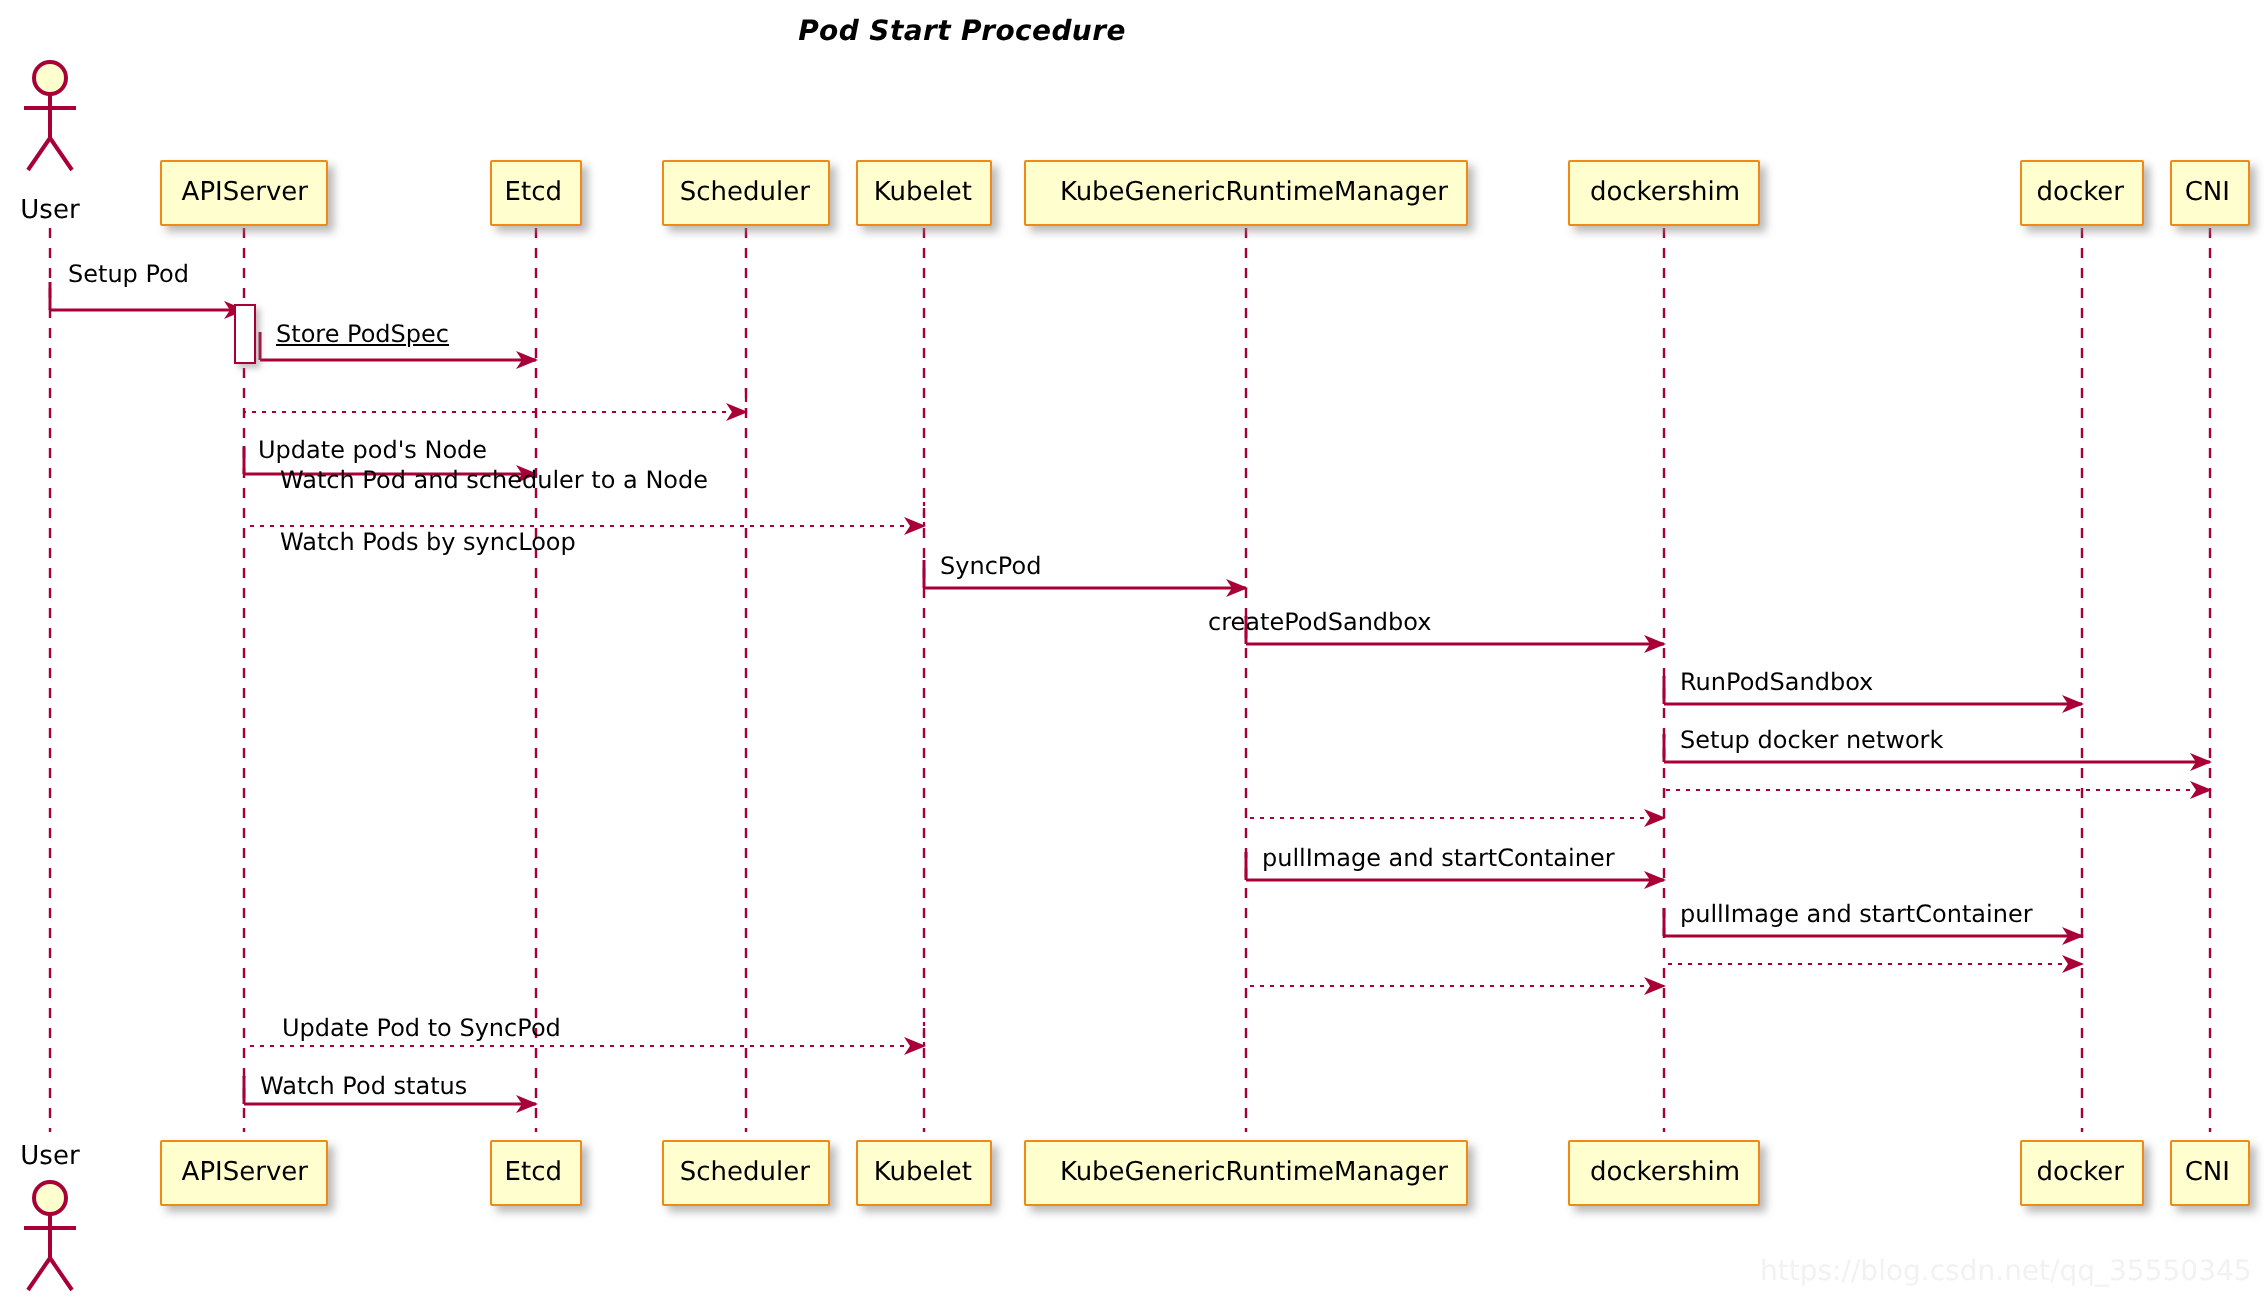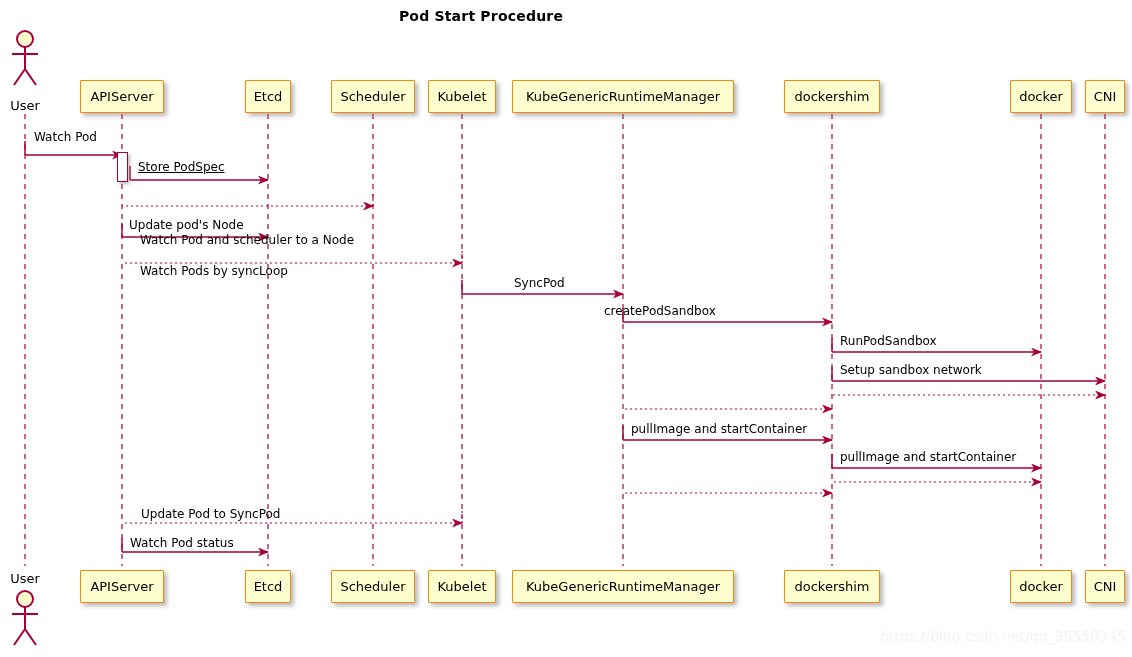--- a/index.html
+++ b/index.html
@@ -30,36 +30,37 @@
     position: absolute;
     left: 0;
     top: 8px;
     width: 962px;
     text-align: center;
     font-family: "DejaVu Sans", sans-serif;
     font-size: 14px;
     font-weight: bold;
     color: #000000;
     letter-spacing: 0.2px;
+    font-style: italic;
   }
   
   .pbox {
     position: absolute;
     box-sizing: border-box;
     background: #FEFECE;
     border: 1.5px solid #F08A15;
     border-radius: 1px;
     box-shadow: 3px 3px 4px rgba(130,130,130,0.55);
     font-family: "DejaVu Sans", sans-serif;
     font-size: 13px;
     color: #000000;
     line-height: 1;
     display: flex;
     align-items: center;
-    justify-content: center;
+    justify-content: flex-end;
     white-space: nowrap;
     padding: 0 9px;
   }
   
   .actor-label {
     position: absolute;
     font-family: "DejaVu Sans", sans-serif;
     font-size: 13px;
     color: #000000;
     white-space: nowrap;
@@ -226,29 +227,29 @@
         <span>docker</span>
       </div>
       <div class="pbox" style="left: 1085px; top: 570px; width: 40px; height: 33px;">
         <span>CNI</span>
       </div>
     </div>
   <div id="activations-host">
       <div class="activation" style="left: 117px; top: 152px; width: 11px; height: 30px;"></div>
     </div>
   <div id="labels-host">
-      <div class="msg" style="left: 34px; top: 131px;">Watch Pod</div>
+      <div class="msg" style="left: 34px; top: 131px;">Setup Pod</div>
       <div class="msg" style="left: 138px; top: 161px; text-decoration: underline;">Store PodSpec</div>
       <div class="msg" style="left: 140px; top: 189px; margin-top: 45px;">Watch Pod and scheduler to a Node</div>
       <div class="msg" style="left: 129px; top: 219px;">Update pod's Node</div>
       <div class="msg" style="left: 140px; top: 247px; margin-top: 18px;">Watch Pods by syncLoop</div>
-      <div class="msg" style="left: 470px; top: 277px; margin-left: 44px;">SyncPod</div>
+      <div class="msg" style="left: 470px; top: 277px;">SyncPod</div>
       <div class="msg" style="left: 604px; top: 305px;">createPodSandbox</div>
       <div class="msg" style="left: 840px; top: 335px;">RunPodSandbox</div>
-      <div class="msg" style="left: 840px; top: 364px;">Setup sandbox network</div>
+      <div class="msg" style="left: 840px; top: 364px;">Setup docker network</div>
       <div class="msg" style="left: 631px; top: 423px;">pullImage and startContainer</div>
       <div class="msg" style="left: 840px; top: 451px;">pullImage and startContainer</div>
       <div class="msg" style="left: 141px; top: 508px;">Update Pod to SyncPod</div>
       <div class="msg" style="left: 130px; top: 537px;">Watch Pod status</div>
     </div>
 
   <div class="watermark" style="left:880px; top:628px;">https://blog.csdn.net/qq_35550345</div>
 </div>
 
 </body></html>

